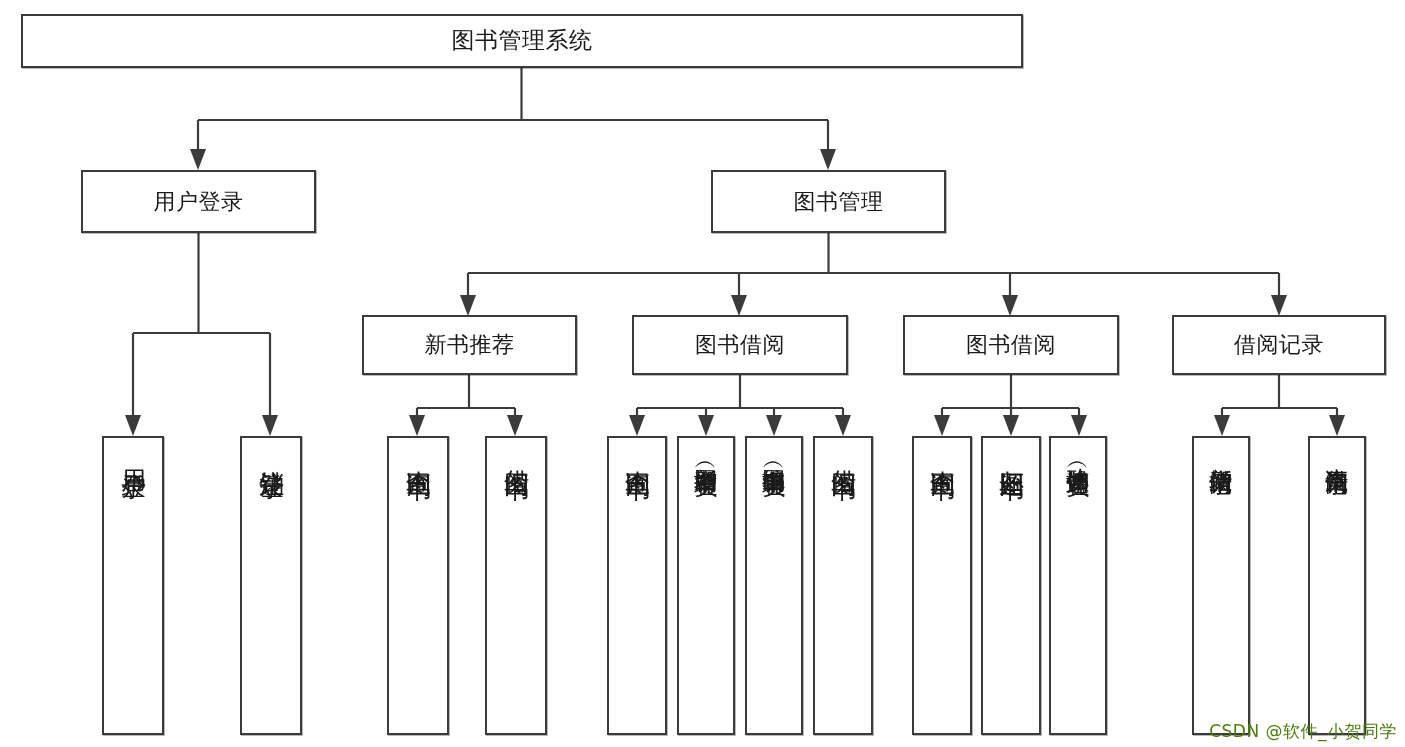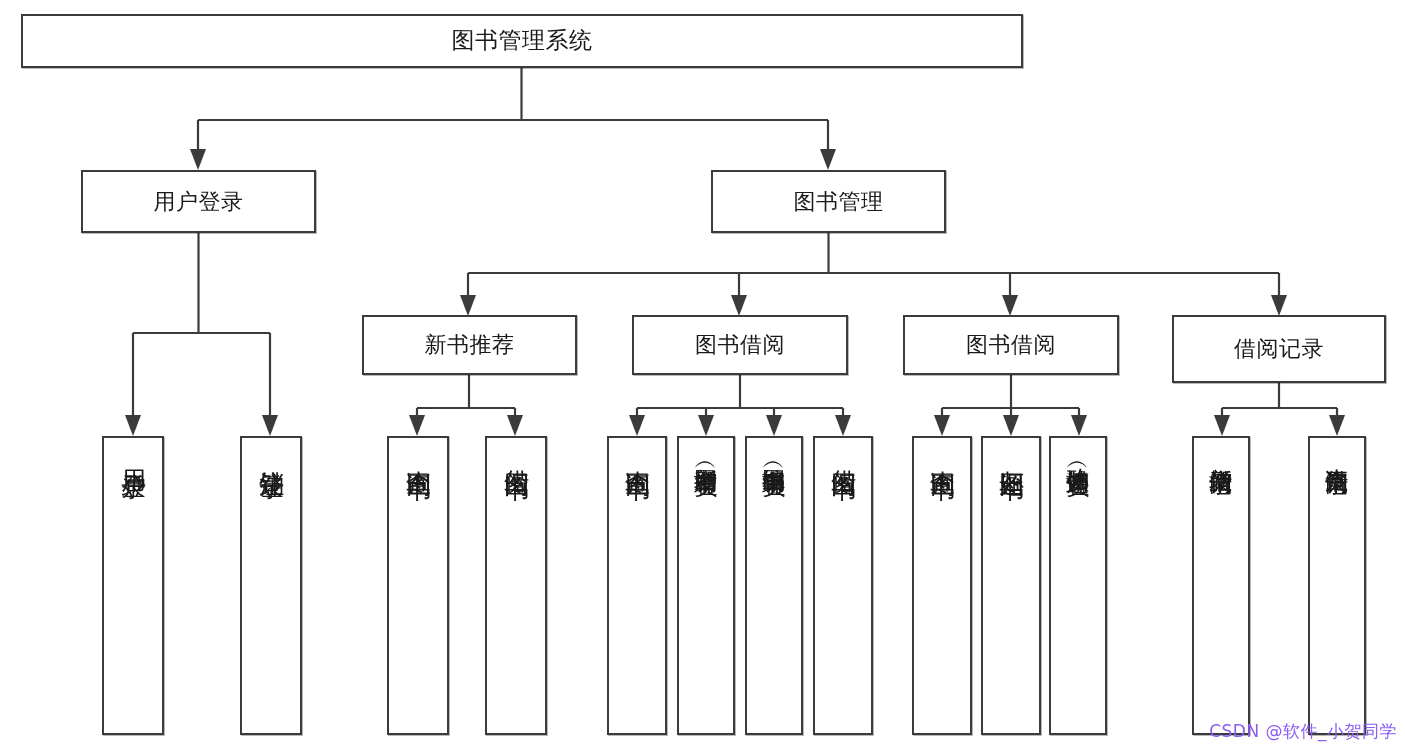--- a/index.html
+++ b/index.html
@@ -59,21 +59,21 @@
   }
   #wires path, #wires line{
     stroke:#3b3b3b;stroke-width:2.2;fill:none;
   }
   #wires polygon{ fill:#3b3b3b; }
   
   #watermark{
     position:absolute;
     right:8px;bottom:4px;
     font-size:17px;
-    color:#8b5cf6;
+    color:#4d7c0f;
     letter-spacing:0.5px;
     z-index:5;
     white-space:nowrap;
     font-family:"DejaVu Sans","Liberation Sans",sans-serif;
   }
 </style>
 </head>
 <body>
 
 <div id="diagram">
@@ -160,21 +160,21 @@
   </div>
 
   <div class="node h" style="left:362px;top:315px;width:215px;height:60px;">
     <span class="label">新书推荐</span>
   </div>
 
   <div class="node h" style="left:903px;top:315px;width:216px;height:60px;">
     <span class="label">图书借阅</span>
   </div>
 
-  <div class="node h" style="left:1172px;top:315px;width:214px;height:68px;">
+  <div class="node h" style="left:1172px;top:315px;width:214px;height:60px;">
     <span class="label">借阅记录</span>
   </div>
 
   <div class="node v" style="left:102px;top:436px;width:62px;height:299px;">
     <span class="label">用户登录</span>
   </div>
 
   <div class="node v" style="left:240px;top:436px;width:62px;height:299px;">
     <span class="label">注销登录</span>
   </div>

